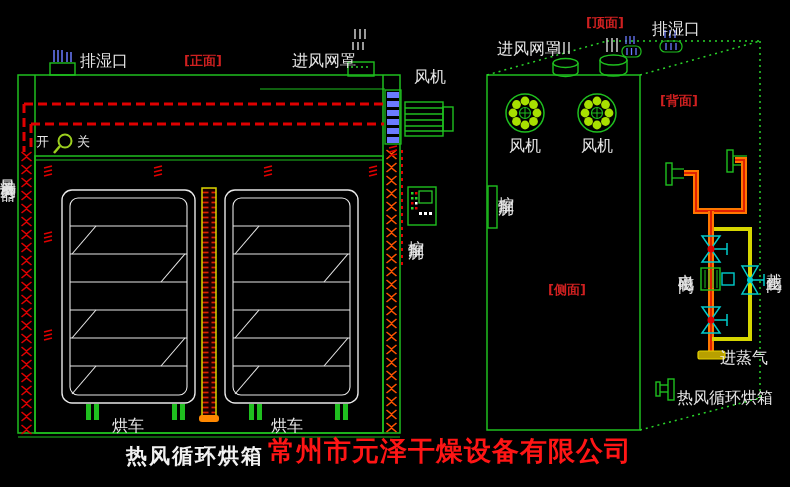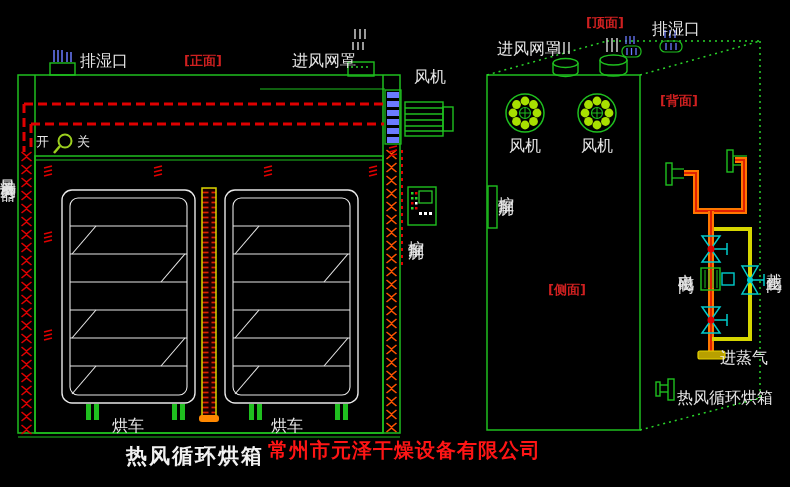--- a/index.html
+++ b/index.html
@@ -8,21 +8,21 @@
     --pipe-red:#e02000; --yellow:#d6d600; --white:#e6e6e6;
   }
   html,body{margin:0;padding:0;background:#000;}
   #stage{position:relative;width:790px;height:487px;background:#000;overflow:hidden;
          font-family:"DejaVu Sans","Liberation Sans",sans-serif;}
   #art{position:absolute;left:0;top:0;}
   .lbl{position:absolute;color:var(--white);font-size:16px;line-height:13px;white-space:nowrap;}
   .vlbl{writing-mode:vertical-rl;text-orientation:upright;letter-spacing:2px;}
   .redlbl{color:var(--label-red);font-weight:bold;font-size:13px;}
   .product{font-size:21px;font-weight:bold;letter-spacing:2px;color:#f2f2f2;}
-  .company{font-size:20px;font-weight:bold;letter-spacing:1px;color:var(--company-red);text-align:right;}
+  .company{font-size:27px;font-weight:bold;letter-spacing:1px;color:var(--company-red);text-align:right;}
 </style>
 </head>
 <body>
 
 <div id="stage">
 
 <svg id="art" width="790" height="487" viewBox="0 0 790 487">
   <defs>
     <g id="louv">
           <path d="M0,0 L5,4 L10,0 M0,9 L5,5 L10,9" fill="none" stroke-width="1.6"></path>

